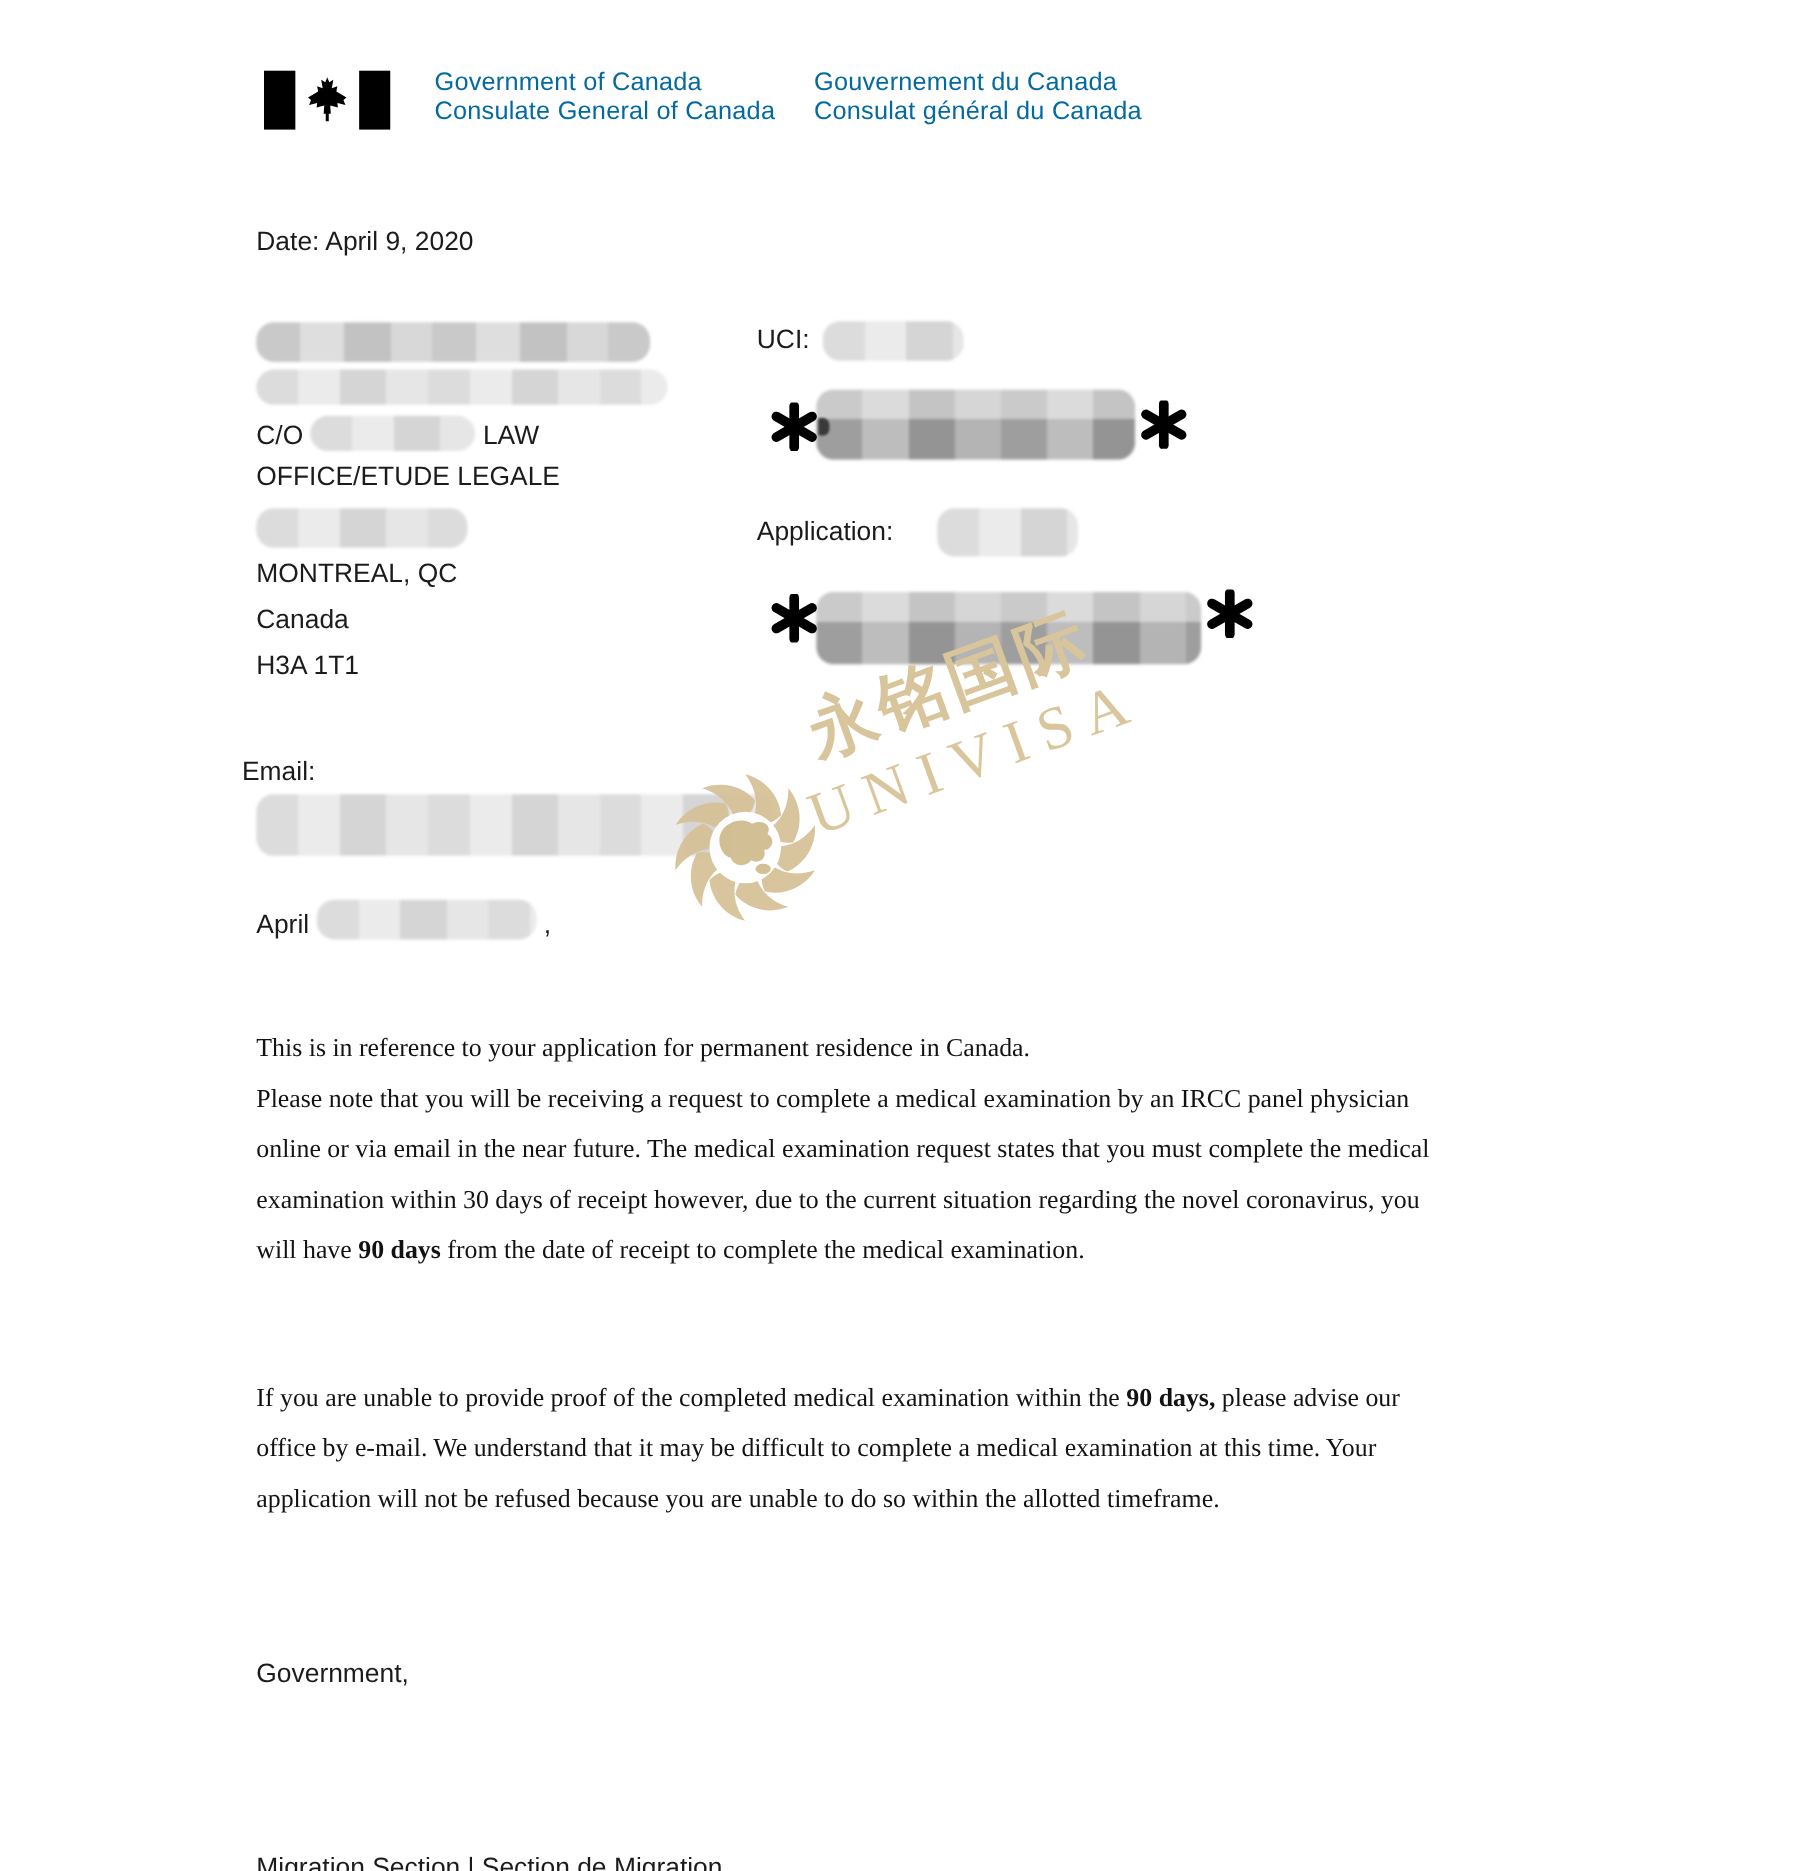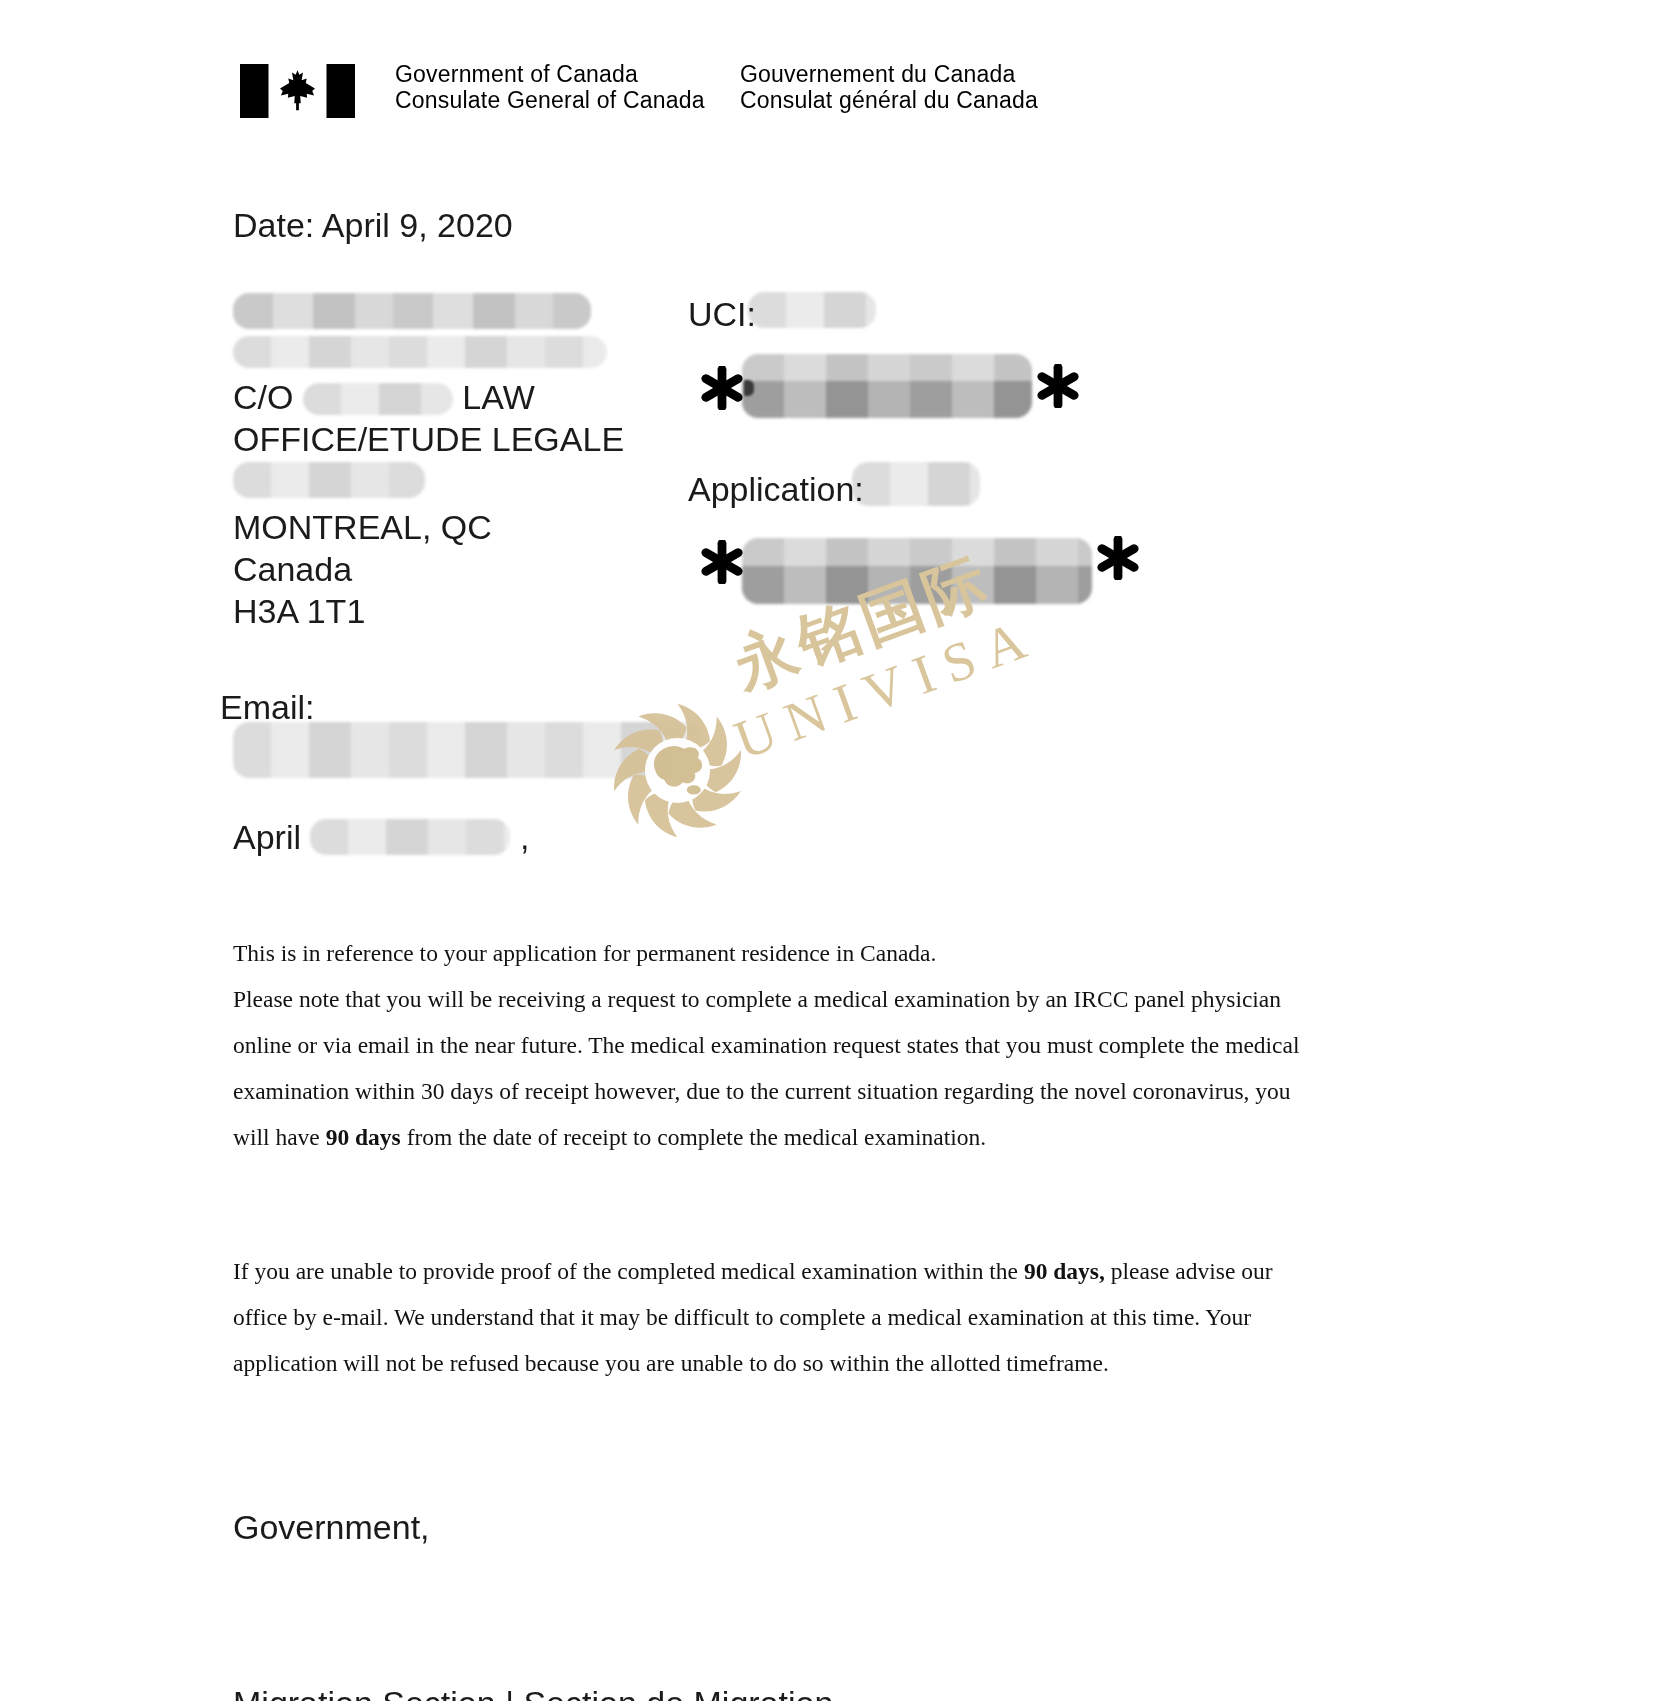--- a/index.html
+++ b/index.html
@@ -1,24 +1,24 @@
 <!DOCTYPE html>
 <html><head>
 <meta charset="utf-8">
 <style>
   html,body{margin:0;padding:0;background:#fff;}
   .page{position:relative;width:1654px;height:1701px;background:#ffffff;overflow:hidden;
         font-family:"Liberation Sans", sans-serif;color:#161616;}
   .abs{position:absolute;}
 
   
-  .gov-text{font-size:23px;line-height:26px;font-weight:500;color:#000000;letter-spacing:.2px;}
+  .gov-text{font-size:23px;line-height:26px;font-weight:500;color:#0369a1;letter-spacing:.2px;}
 
   
-  .label{font-size:34px;color:#1b1b1b;}
+  .label{font-size:24px;color:#1b1b1b;}
   .body-par{font-size:23.5px;line-height:46px;color:#121212;width:1085px;font-family:Liberation Serif, serif;}
 
   
   .redact{border-radius:16px;filter:blur(1.4px);}
   .redact.light{background:
      repeating-linear-gradient(90deg,#dcdcdc 0 38px,#ebebeb 38px 76px,#d5d5d5 76px 118px,#e6e6e6 118px 156px);}
   .redact.mid{background:
      repeating-linear-gradient(90deg,#c9c9c9 0 40px,#dedede 40px 80px,#c2c2c2 80px 122px,#d8d8d8 122px 160px);}
   .redact.dark{background:
      linear-gradient(180deg,rgba(255,255,255,.45) 0 42%,rgba(255,255,255,0) 42%),

